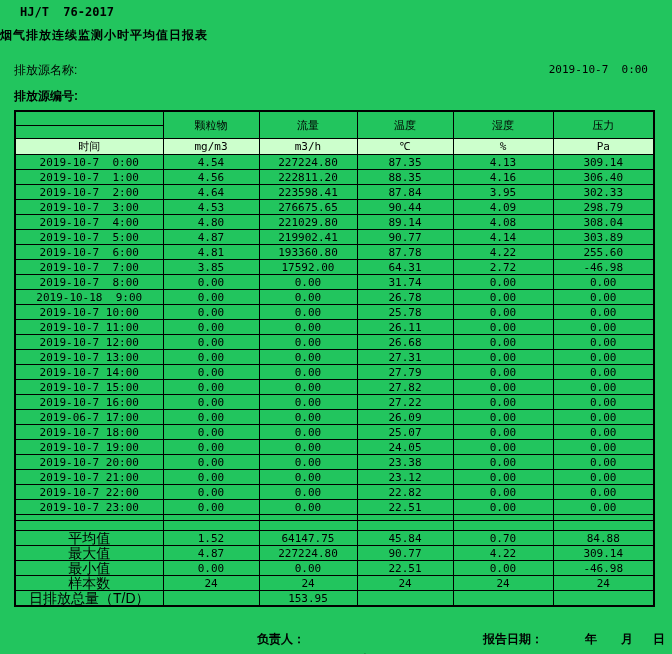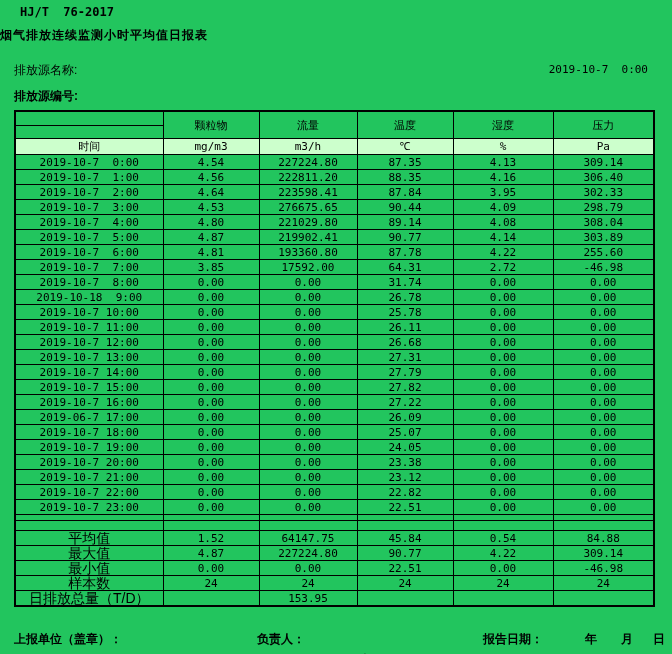--- a/index.html
+++ b/index.html
@@ -294,21 +294,21 @@
           <td></td>
           <td></td>
       </tr>
     </tbody>
     <tbody class="summary" id="summary-rows">
         <tr>
           <td class="label-cell">平均值</td>
           <td>1.52</td>
           <td>64147.75</td>
           <td>45.84</td>
-          <td>0.54</td>
+          <td>0.70</td>
           <td>84.88</td>
         </tr>
         <tr>
           <td class="label-cell">最大值</td>
           <td>4.87</td>
           <td>227224.80</td>
           <td>90.77</td>
           <td>4.22</td>
           <td>309.14</td>
         </tr>
@@ -333,21 +333,20 @@
           <td></td>
           <td>153.95</td>
           <td></td>
           <td></td>
           <td></td>
         </tr>
       </tbody>
   </table>
 
   <div class="foot-line">
-    <span class="f-unit">上报单位（盖章）：</span>
     <span class="f-resp">负责人：</span>
     <span class="f-reporter">报告人：</span>
     <span class="f-date">报告日期：</span>
     <span class="f-year">年</span>
     <span class="f-month">月</span>
     <span class="f-day">日</span>
   </div>
 
 </div>
 

